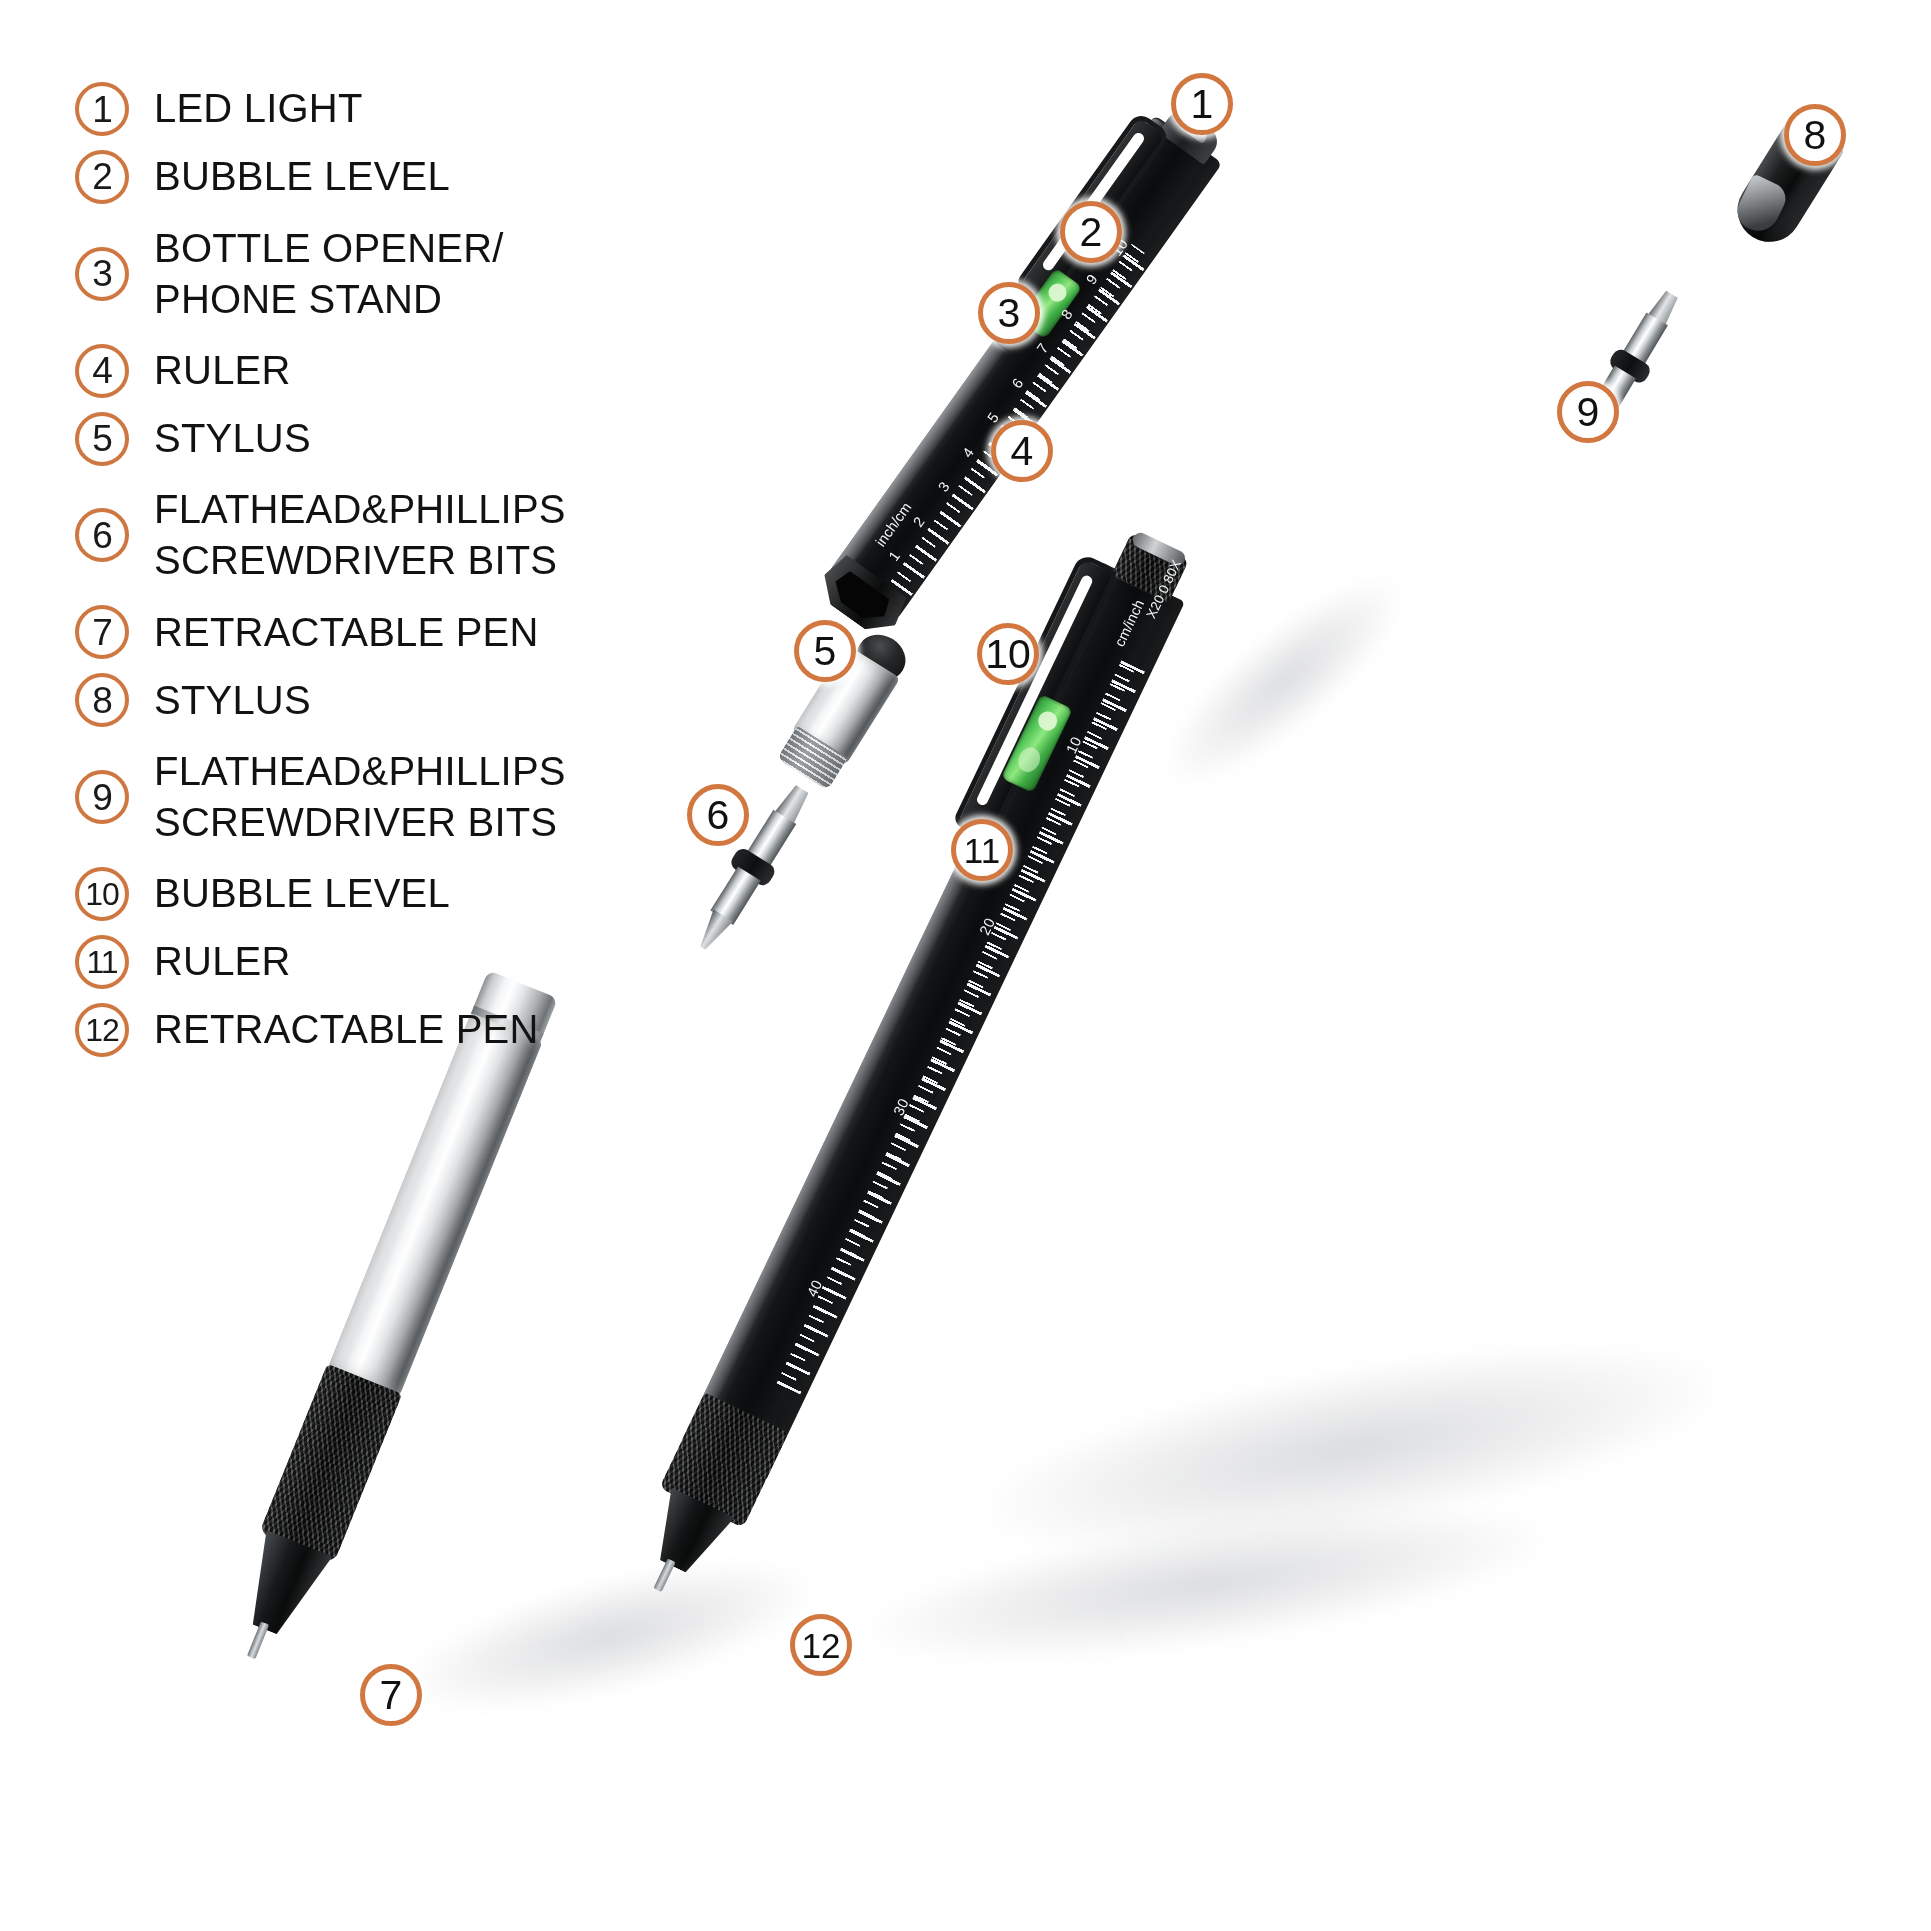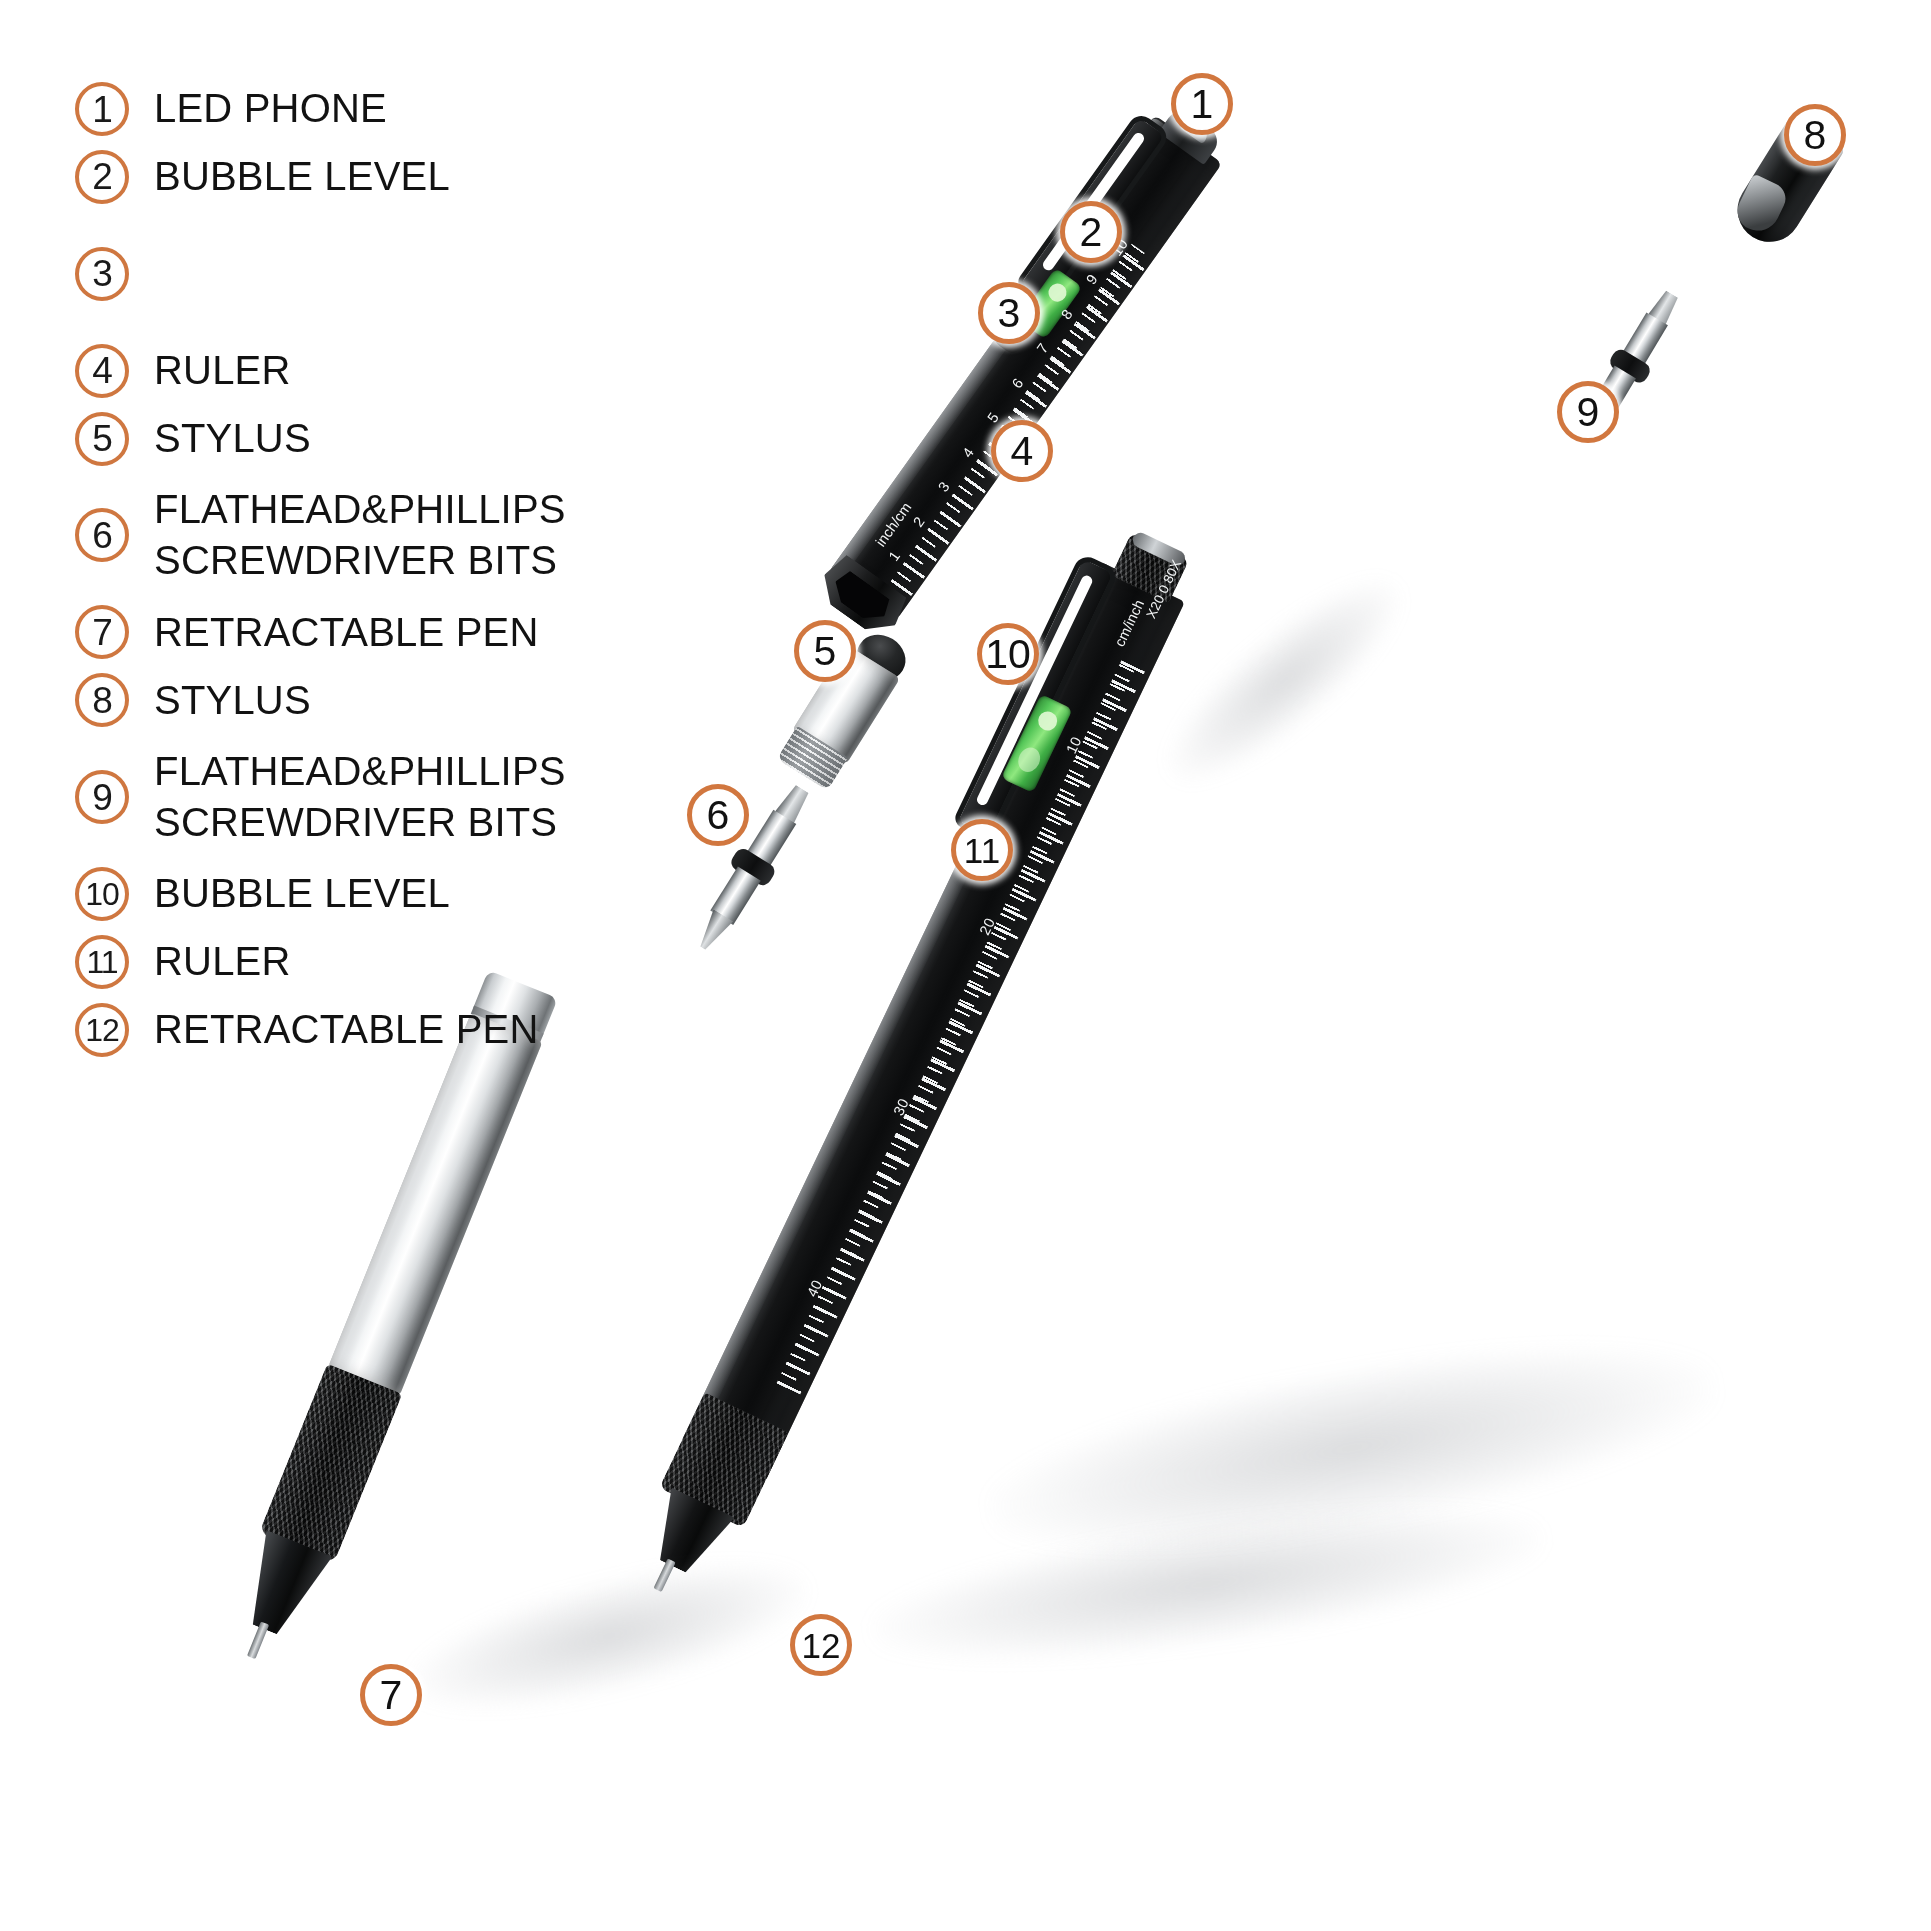--- a/index.html
+++ b/index.html
@@ -404,30 +404,32 @@
     <div class="nib" style="left:97px; top:697px; width:8.7px; height:37px;"></div>
   </div>
   <div class="callout" style="left:360px; top:1664px;">
     <span>7</span>
   </div>
 
   <div id="legend">
 
     <div class="legend-row">
       <div class="badge">1</div>
-      <div class="legend-label">LED PHONE</div>
+      <div class="legend-label">LED LIGHT</div>
     </div>
 
     <div class="legend-row">
       <div class="badge">2</div>
       <div class="legend-label">BUBBLE LEVEL</div>
     </div>
 
     <div class="legend-row two-line">
       <div class="badge">3</div>
+      <div class="legend-label">BOTTLE OPENER/
+PHONE STAND</div>
     </div>
 
     <div class="legend-row">
       <div class="badge">4</div>
       <div class="legend-label">RULER</div>
     </div>
 
     <div class="legend-row">
       <div class="badge">5</div>
       <div class="legend-label">STYLUS</div>

